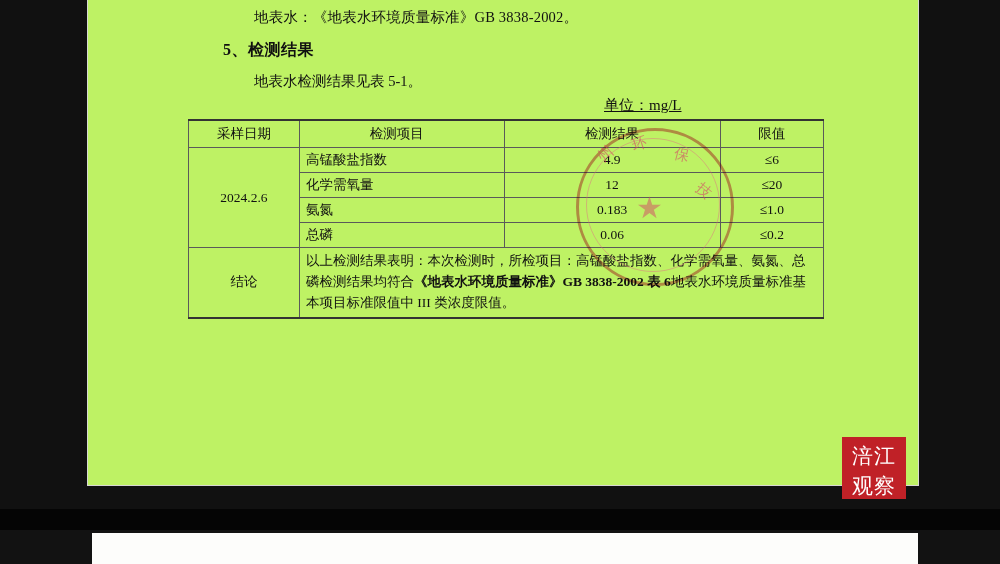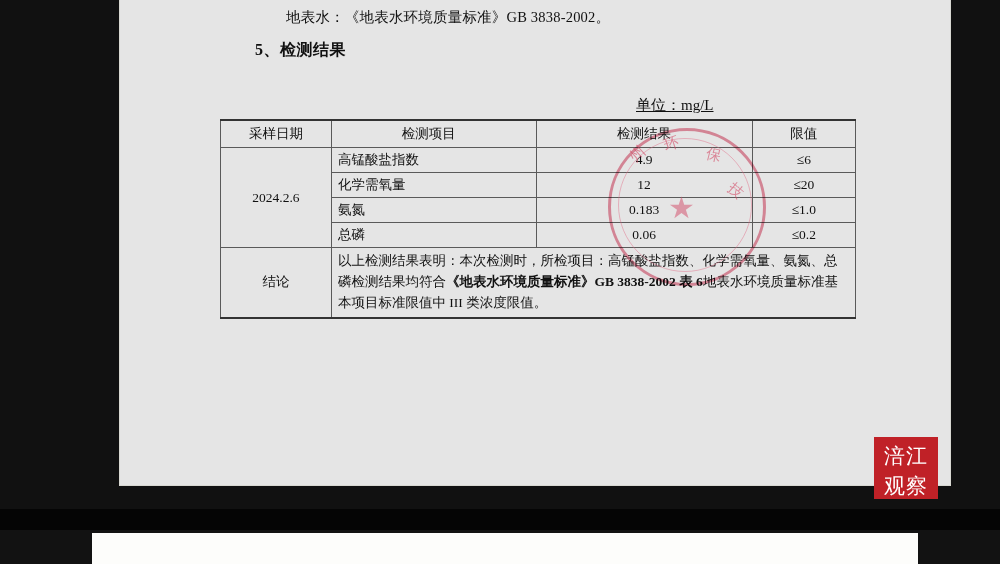--- a/index.html
+++ b/index.html
@@ -38,23 +38,22 @@
     width: 1000px; height: 34px;
     background: #121212;
   }
   
   .page {
     position: absolute;
     left: 88px;
     top: 0;
     width: 830px;
     height: 485px;
-    background: #e5e5e5;
+    background: #bef264;
     box-shadow: 0 0 0 1px #d8d8d2;
-    margin-left: 32px;
   }
   .page-next {
     position: absolute;
     left: 92px;
     top: 533px;
     width: 826px;
     height: 31px;
     background: #fdfdfb;
   }
   .doc {
@@ -240,20 +239,21 @@
   <div class="backdrop-gap"></div>
   <div class="backdrop-bottom"></div>
 
   <div class="page">
     <div class="doc">
 
       <div class="line-top">地表水：《地表水环境质量标准》GB 3838-2002。</div>
 
       <div class="heading">5、检测结果</div>
 
+      <div class="subline">地表水检测结果见表 5-1。</div>
 
       <div class="tbl-unit">单位：mg/L</div>
 
       <table class="result">
         <tbody>
           <tr class="head">
             <td class="c-date">采样日期</td>
             <td class="c-item" style="text-align:center;padding-left:6px;">检测项目</td>
             <td class="c-res">检测结果</td>
             <td class="c-lim">限值</td>

